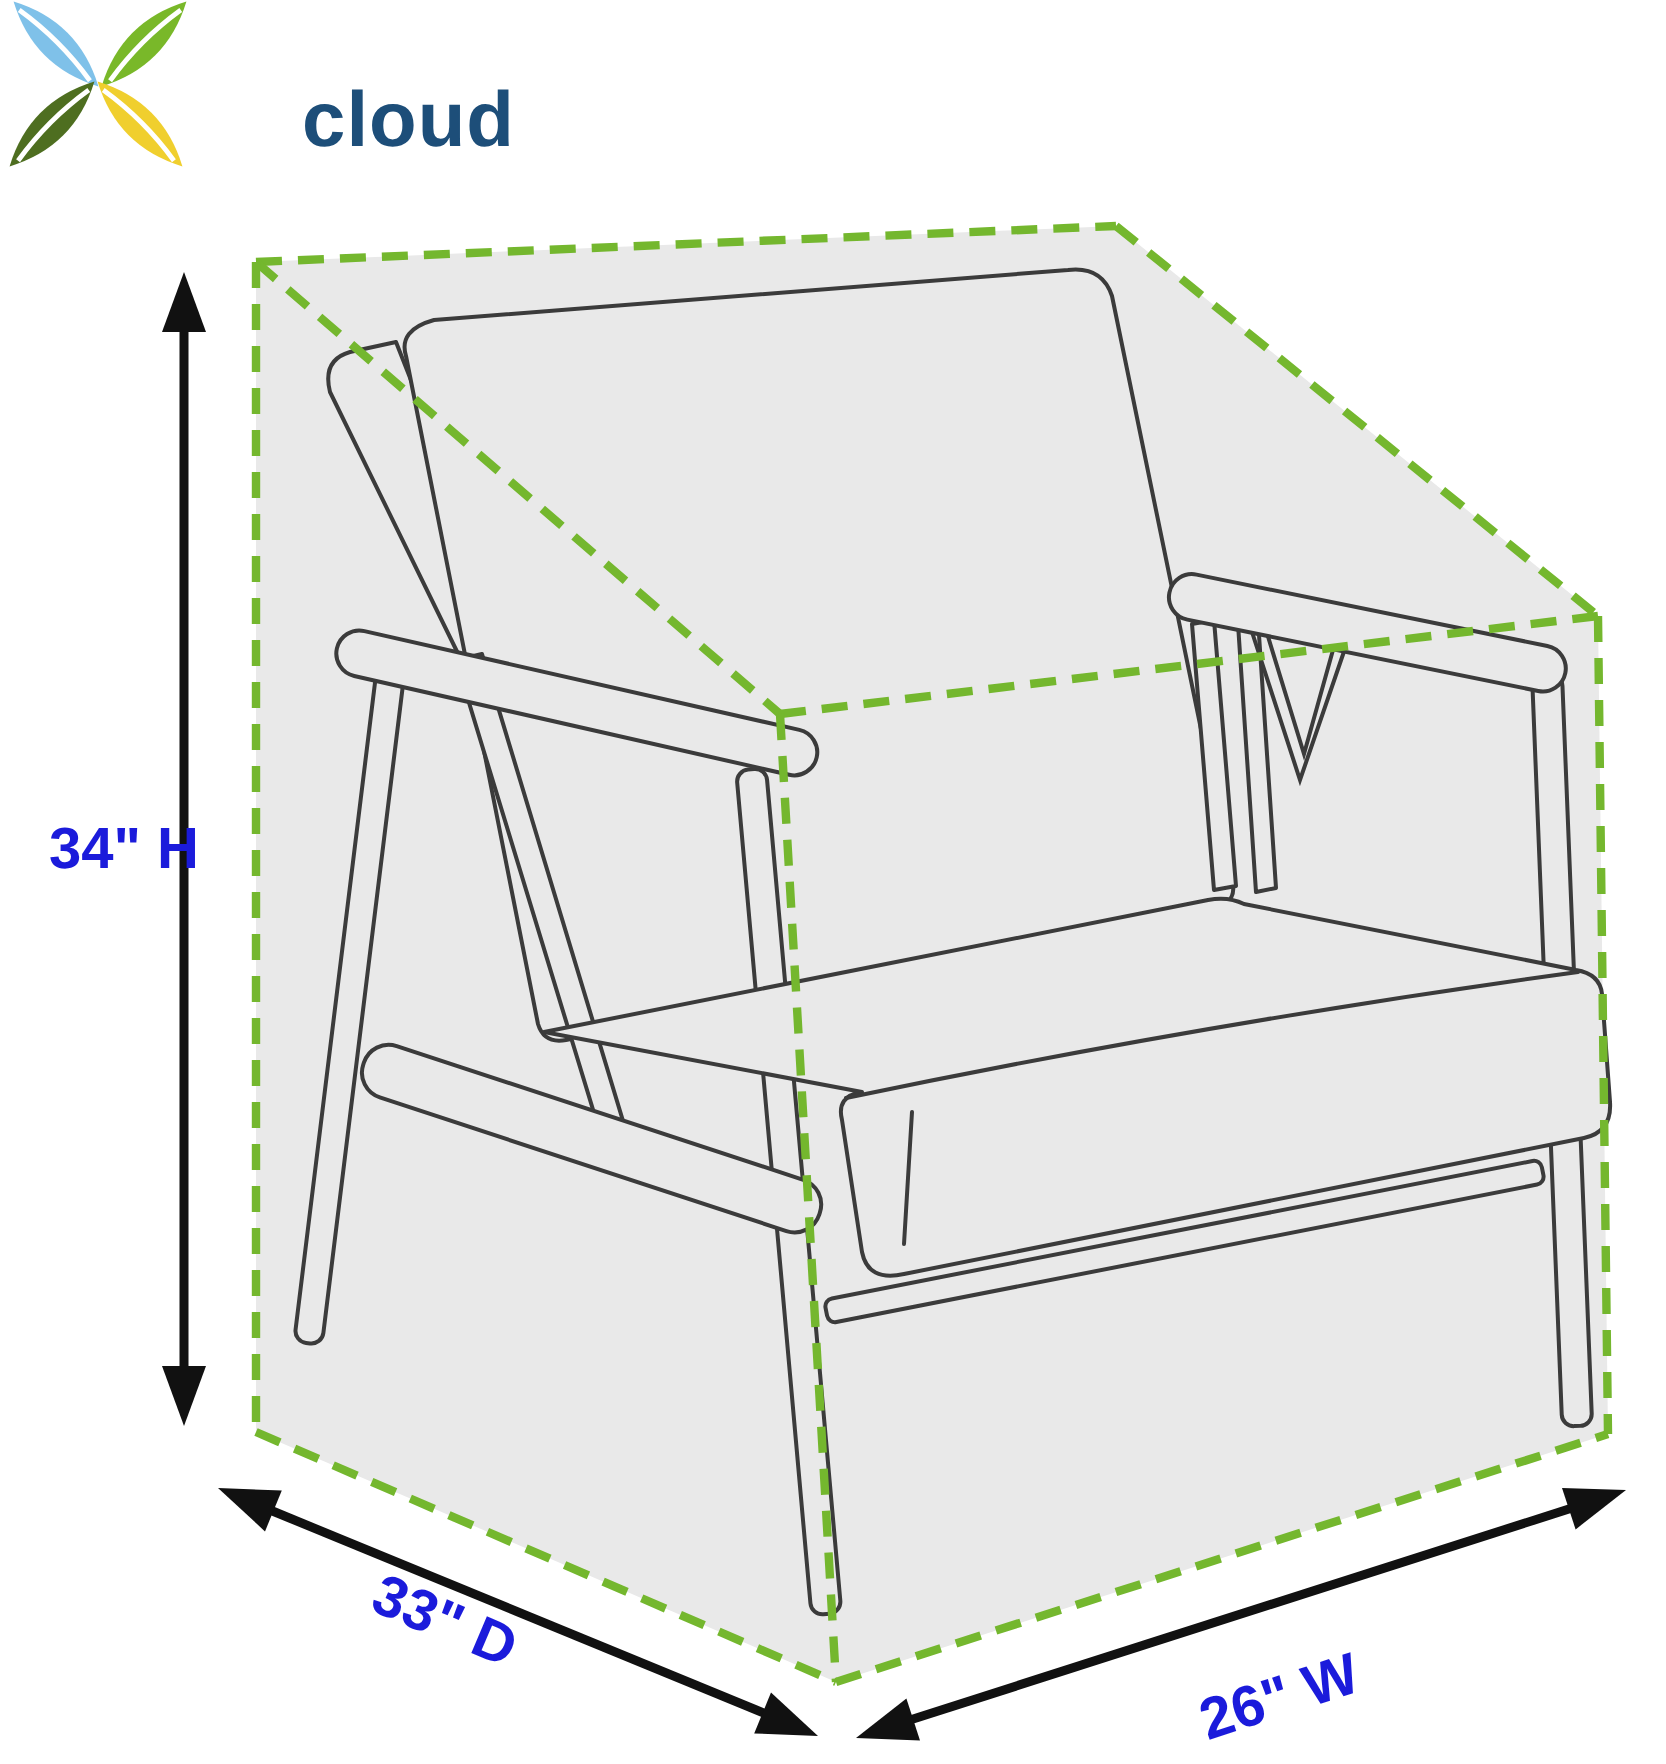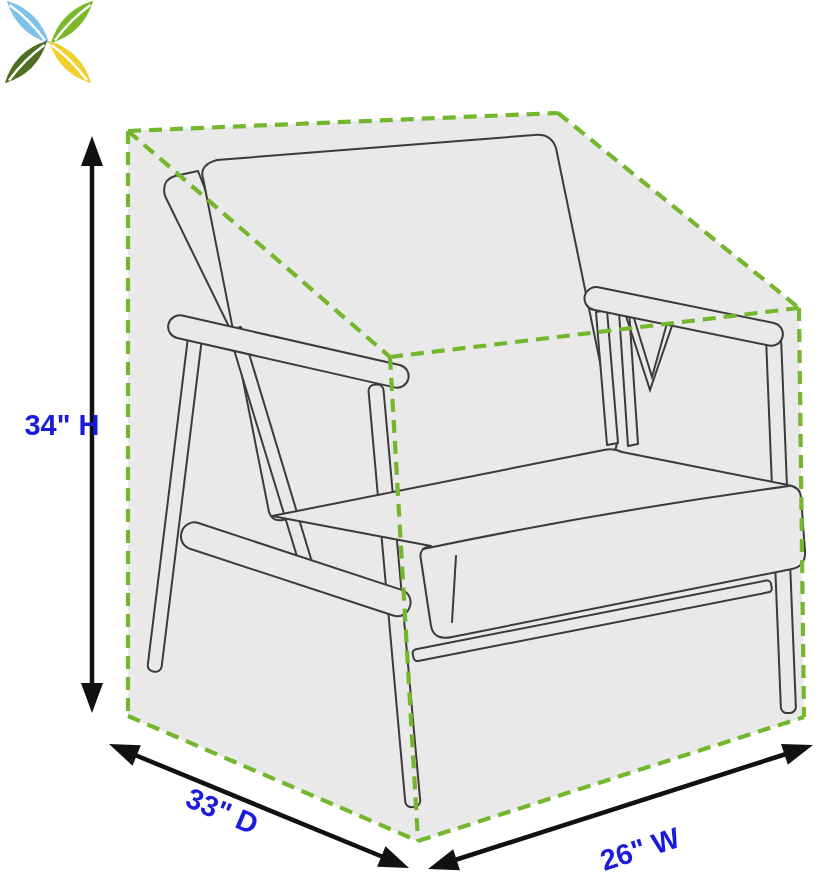--- a/index.html
+++ b/index.html
@@ -49,20 +49,21 @@
       <g transform="translate(24,62) rotate(-45)">
         <path d="M -30,0 Q 0,-16 30,0 Q 0,16 -30,0 Z" fill="#4e6e20"></path>
         <path d="M -25,1 Q 0,-3 25,1" stroke="#ffffff" stroke-width="2.4" fill="none"></path>
       </g>
       <g transform="translate(68,62) rotate(45)">
         <path d="M -30,0 Q 0,-16 30,0 Q 0,16 -30,0 Z" fill="#f0cf2e"></path>
         <path d="M -25,1 Q 0,-3 25,1" stroke="#ffffff" stroke-width="2.4" fill="none"></path>
       </g>
     </svg>
   </div>
+  <div class="brand-text brand-line2">cloud</div>
 
   <svg class="abs" style="left:0;top:0;" width="833" height="882" viewBox="0 0 833 882">
 
     <polygon points="128,131 558,113 799,308 804,717 418,841 128,716" fill="#e9e9e9"></polygon>
 
     <g>
       <path class="chair" d="M 165,196 Q 161,180 175,176 L 198,171 L 260,329 L 234,337 Z"></path>
       <path class="chair" d="M 217,160 L 534,135 Q 551,133 556,148 L 616,440 Q 619,451 608,454 L 283,520 Q 272,522 269,512 L 203,178 Q 199,165 217,160 Z"></path>
       <path class="chair" d="M 596,312 L 607,310 L 618,443 L 607,445 Z"></path>
       <path class="chair" d="M 619,312 L 629,310 L 638,444 L 628,446 Z"></path>

